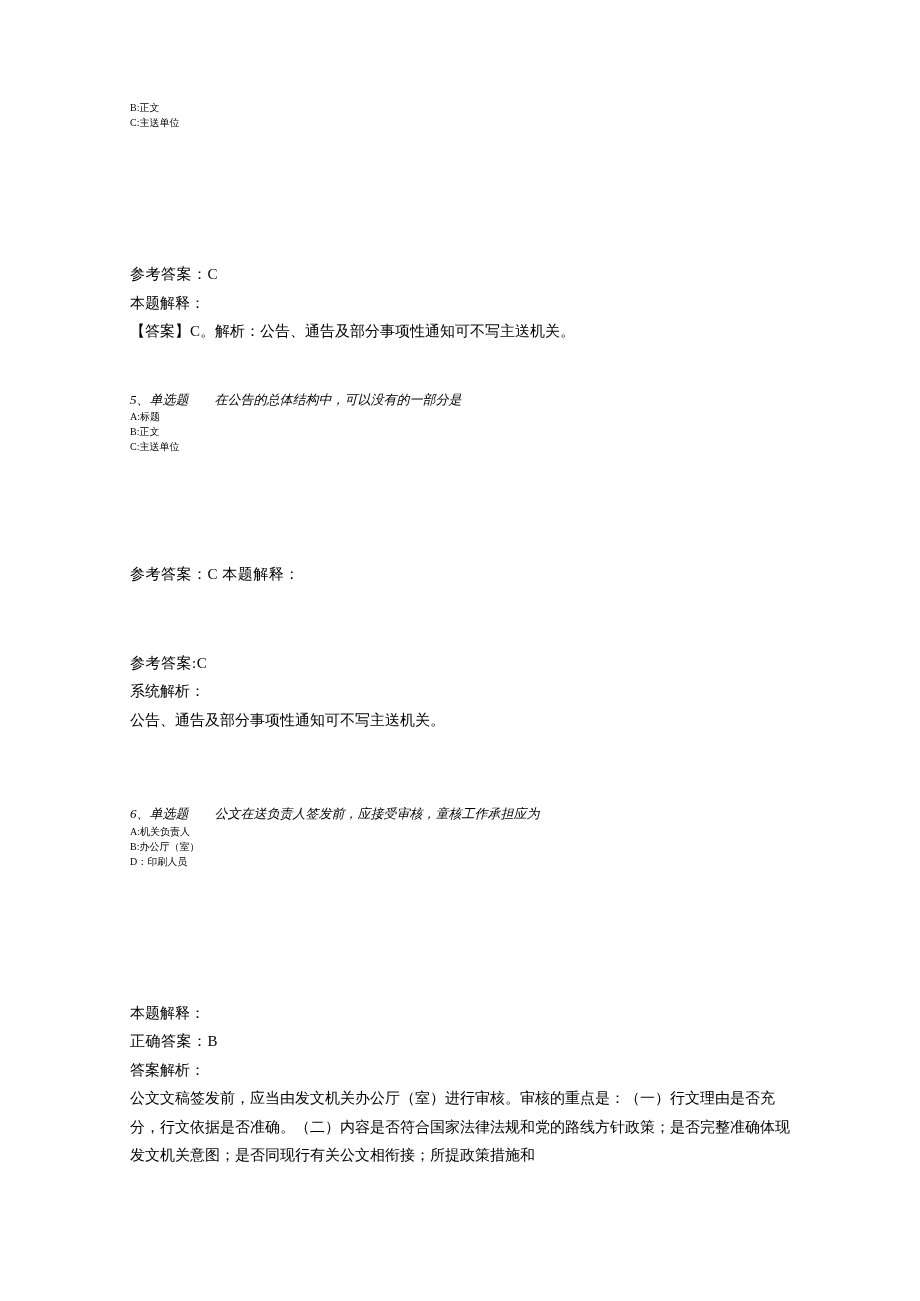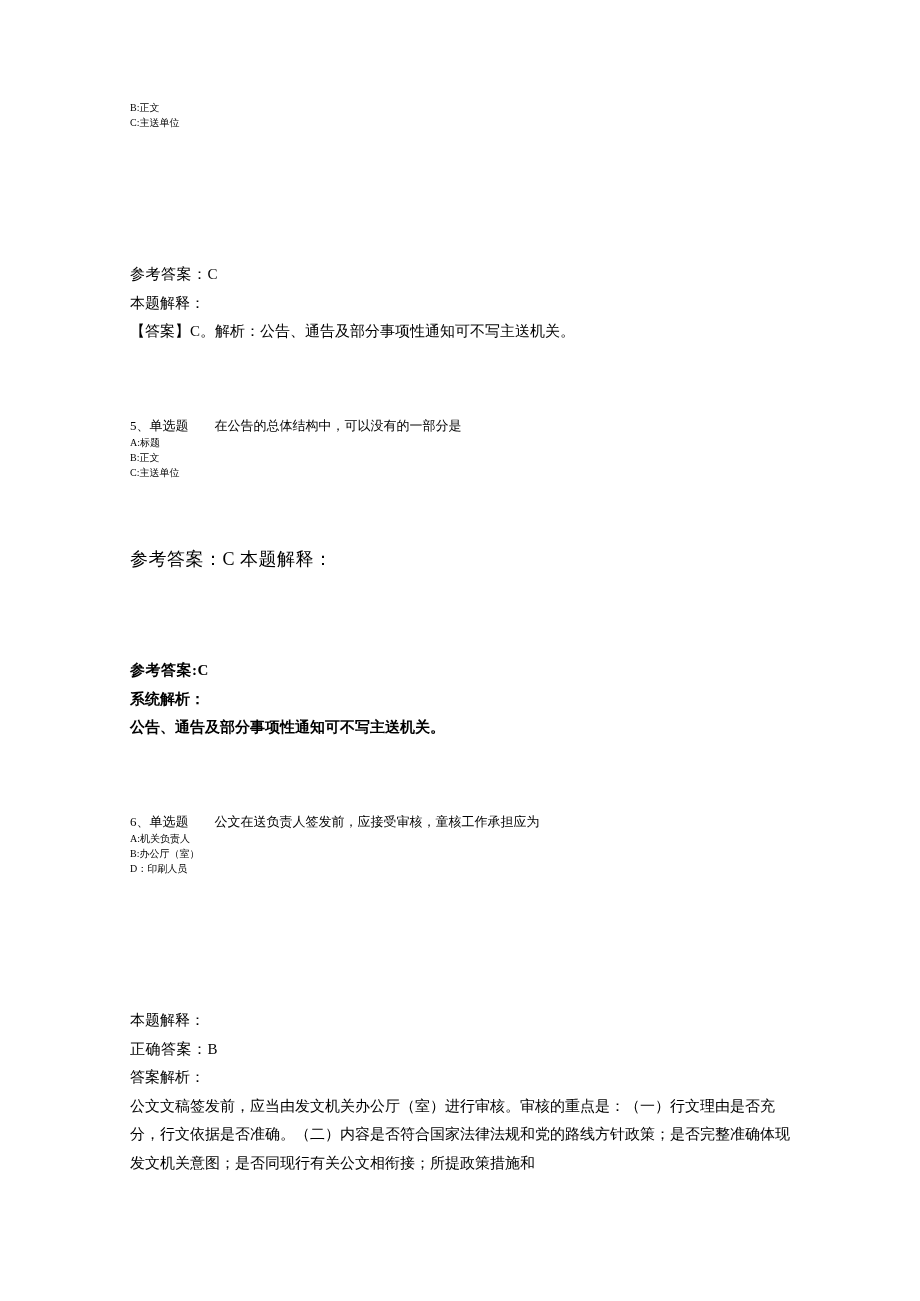--- a/index.html
+++ b/index.html
@@ -19,41 +19,41 @@
     }
     .option-group {
       margin-bottom: 0;
     }
     .option-line {
       font-size: 10px;
       line-height: 1.5;
     }
     .answer-block {
       margin-top: 130px;
-      margin-bottom: 70px;
+      margin-bottom: 44px;
     }
     .answer-line {
       font-size: 15px;
       line-height: 1.9;
     }
     .question-header {
       font-size: 13px;
       line-height: 1.5;
+      font-style: italic;
     }
     .q5-answer1 {
-      margin-top: 62px;
-      font-size: 18px;
+      margin-top: 106px;
+      font-size: 15px;
       line-height: 1.9;
     }
     .q5-answer2 {
-      margin-top: 80px;
+      margin-top: 60px;
       font-size: 15px;
       line-height: 1.9;
       margin-bottom: 70px;
-      font-weight: bold;
     }
     .q6-answer {
       margin-top: 130px;
       font-size: 15px;
       line-height: 1.9;
     }
     .spacing {
       letter-spacing: 0.5px;
     }
   </style>

